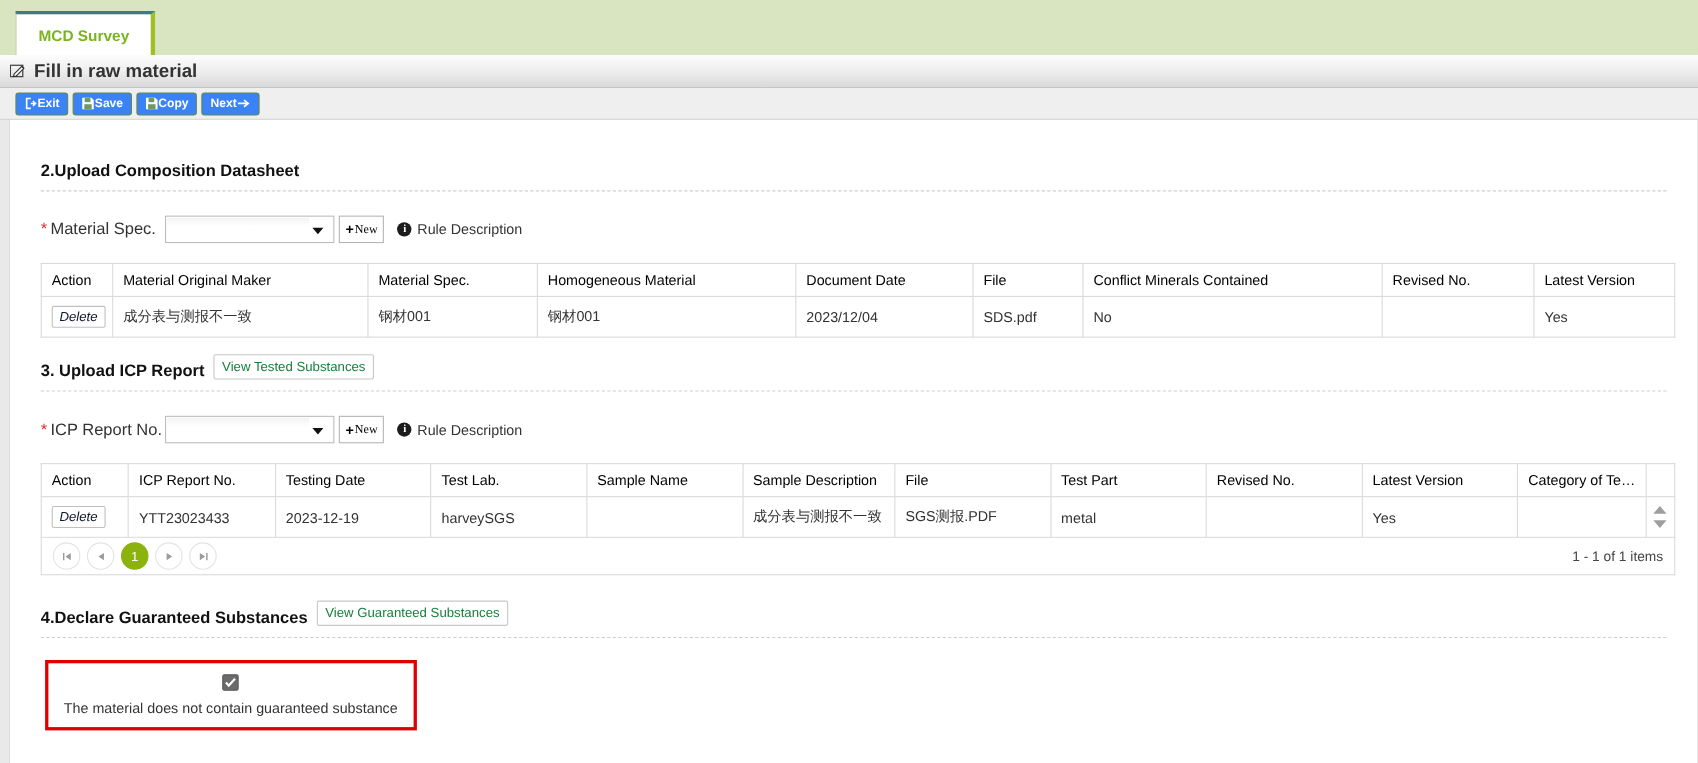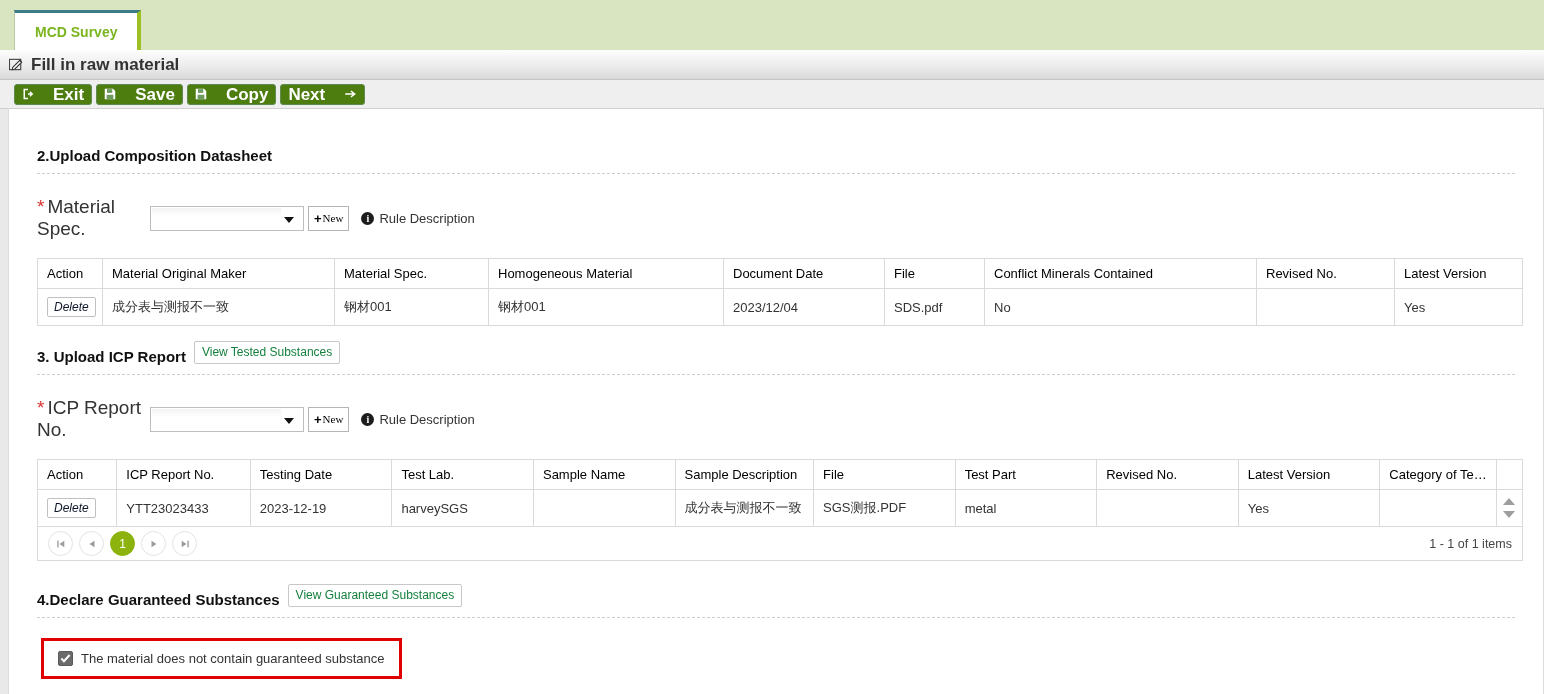--- a/index.html
+++ b/index.html
@@ -52,28 +52,28 @@
   
   .toolbar {
     height: 29px;
     background: #efefef;
     border-bottom: 1px solid #d0d0d0;
     display: flex; align-items: center;
     padding-left: 14px;
     gap: 4px;
   }
   .btn-green {
-    background: #4d7c0f;
+    background: #3b82f6;
     color: #ffffff;
     border: 1px solid #5f8a50;
     border-radius: 3px;
     height: 21px;
     padding: 0 7px;
-    display: inline-flex; align-items: center; gap: 19px;
-    font-size: 17px;
+    display: inline-flex; align-items: center; gap: 0;
+    font-size: 11px;
     font-weight: bold;
     cursor: pointer;
     line-height: 1;
   }
   .btn-green svg { display:block; }
 
   
   .wrap { display: flex; height: 585px; background: #e9e9e9; }
   .gutter { width: 8px; background: #e9e9e9; }
   .panel {
@@ -111,21 +111,21 @@
     margin: 9px 8px 0 8px;
     height: 0;
   }
 
   
   .fieldrow {
     display: flex; align-items: center;
     margin: 22px 0 0 8px;
     gap: 0;
   }
-  .lbl { font-size: 19px; color: #333; width: 113px; }
+  .lbl { font-size: 15px; color: #333; width: 113px; }
   .req { color: #d33; margin-right: 3px; }
   .sel {
     width: 154px; height: 25px;
     border: 1px solid #bdbdbd;
     background: #fff;
     position: relative;
     cursor: pointer;
   }
   .sel::after {
     content: "";
@@ -241,20 +241,21 @@
   }
   .pgcount { margin-left: auto; font-size: 12.5px; color: #444; }
 
   
   .redbox {
     border: 3px solid #e00000;
     margin: 20px 0 0 12px;
     display: inline-flex; align-items: center;
     padding: 10px 14px;
     gap: 8px;
+    flex-direction: column;
   }
   .cbx {
     width: 15px; height: 15px;
     background: #6b6b6b;
     border: 1px solid #5a5a5a;
     border-radius: 2px;
     display: inline-flex; align-items: center; justify-content: center;
     cursor: pointer;
   }
   .cbx svg { display:block; }

